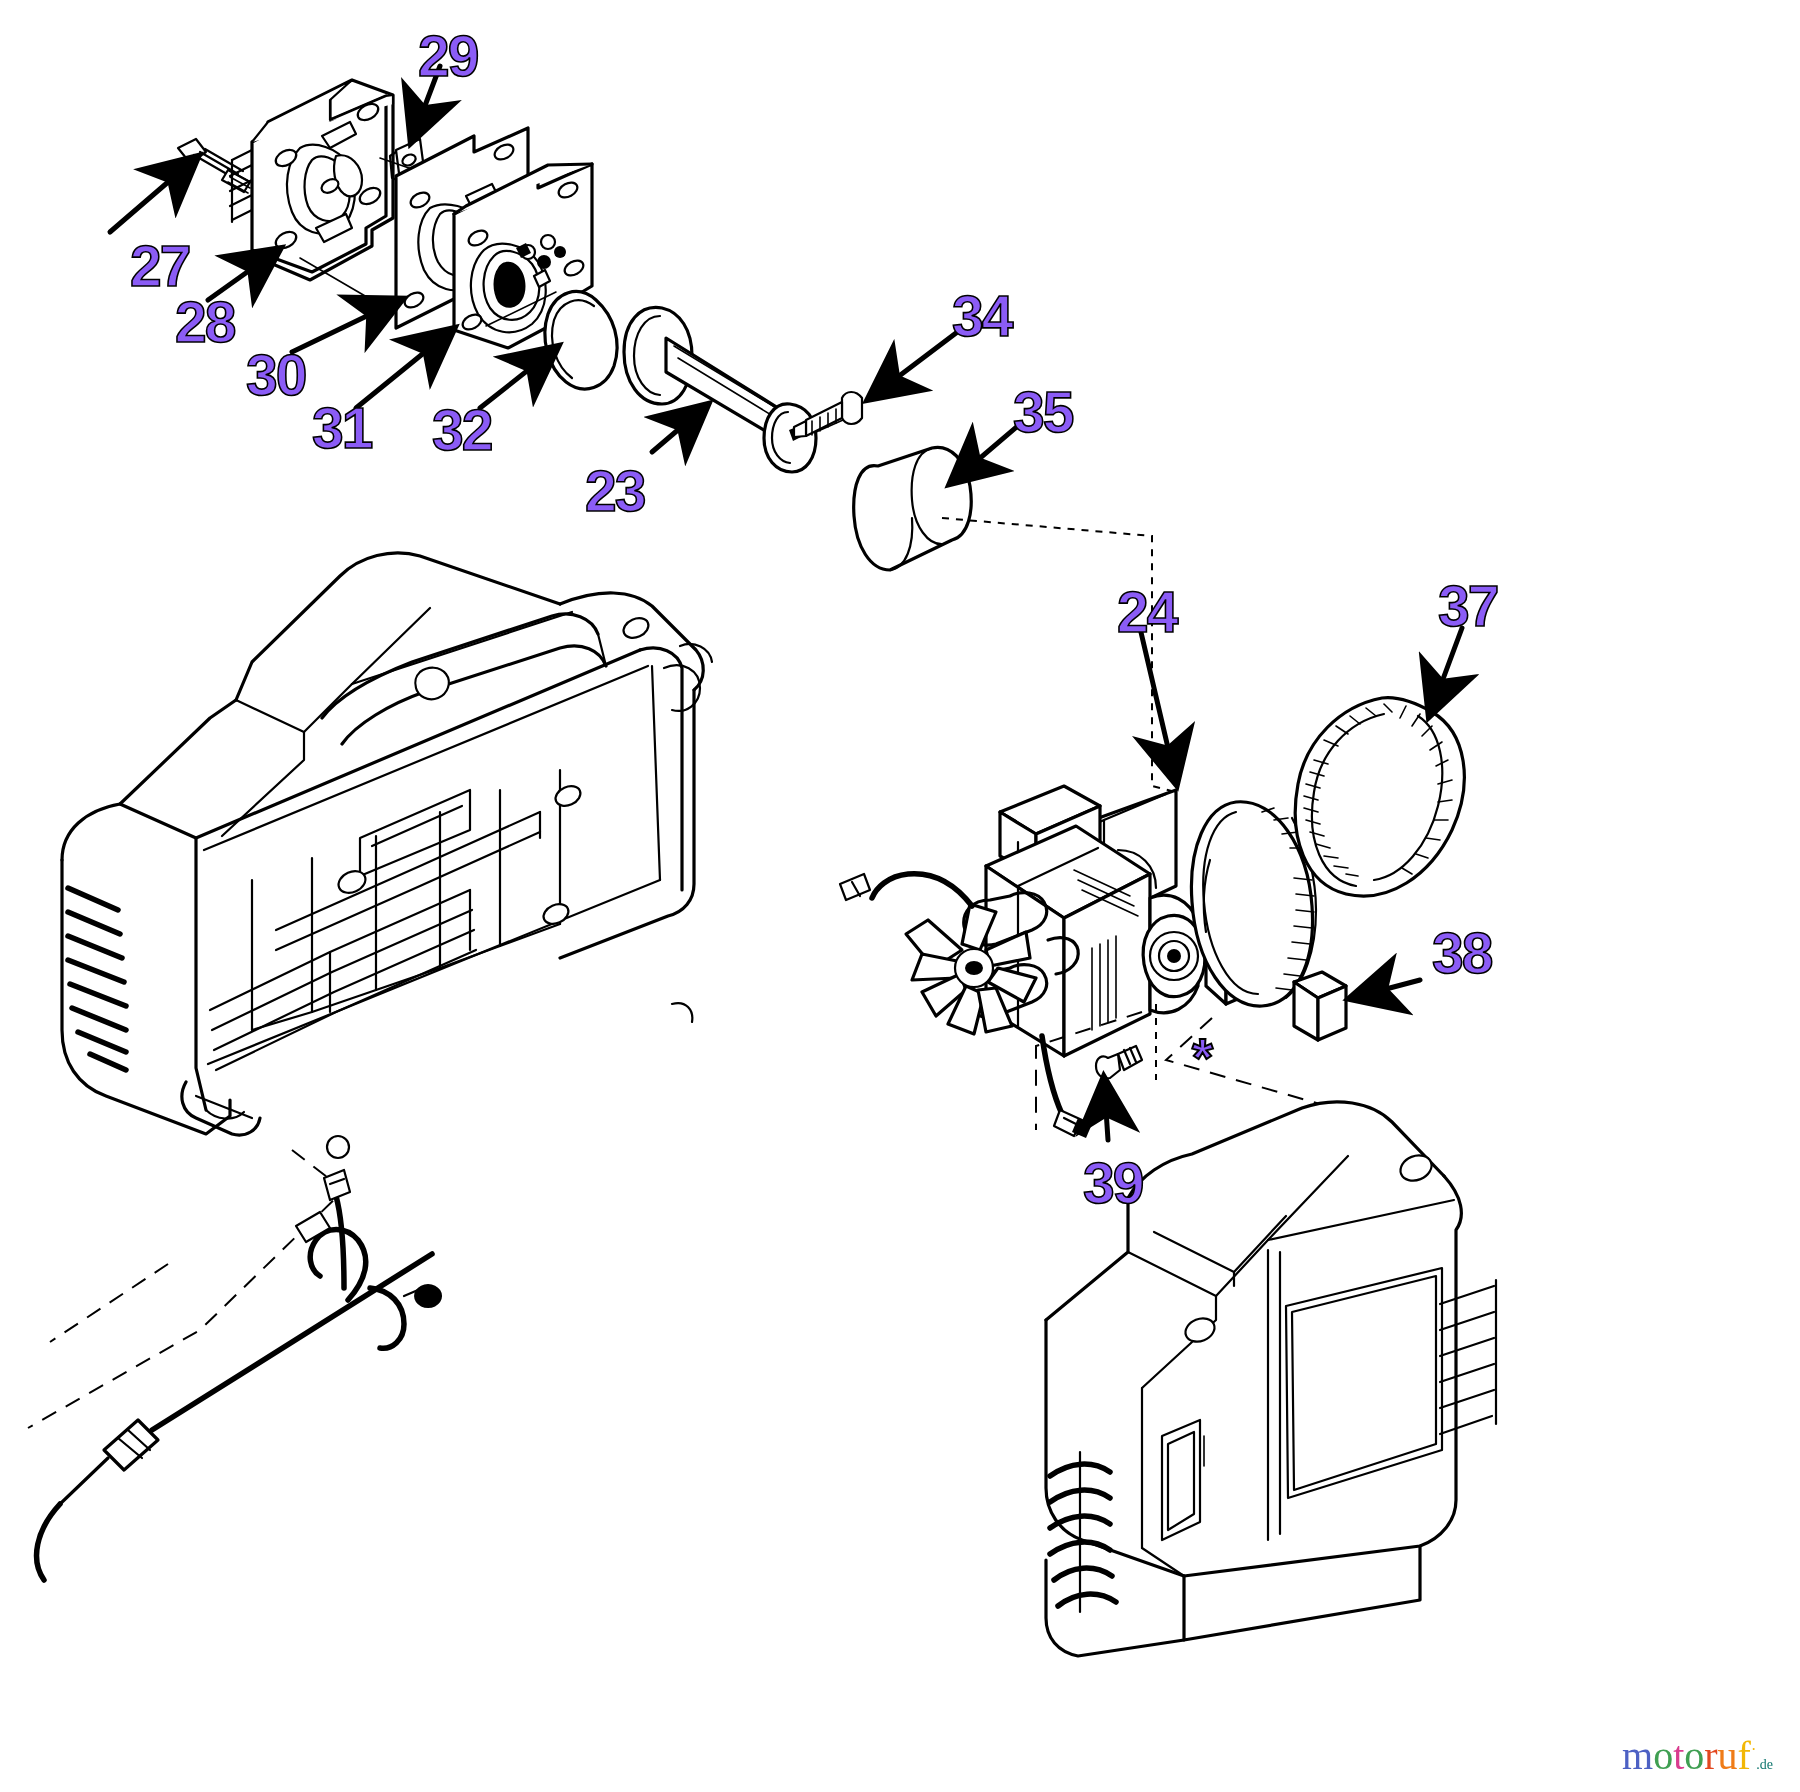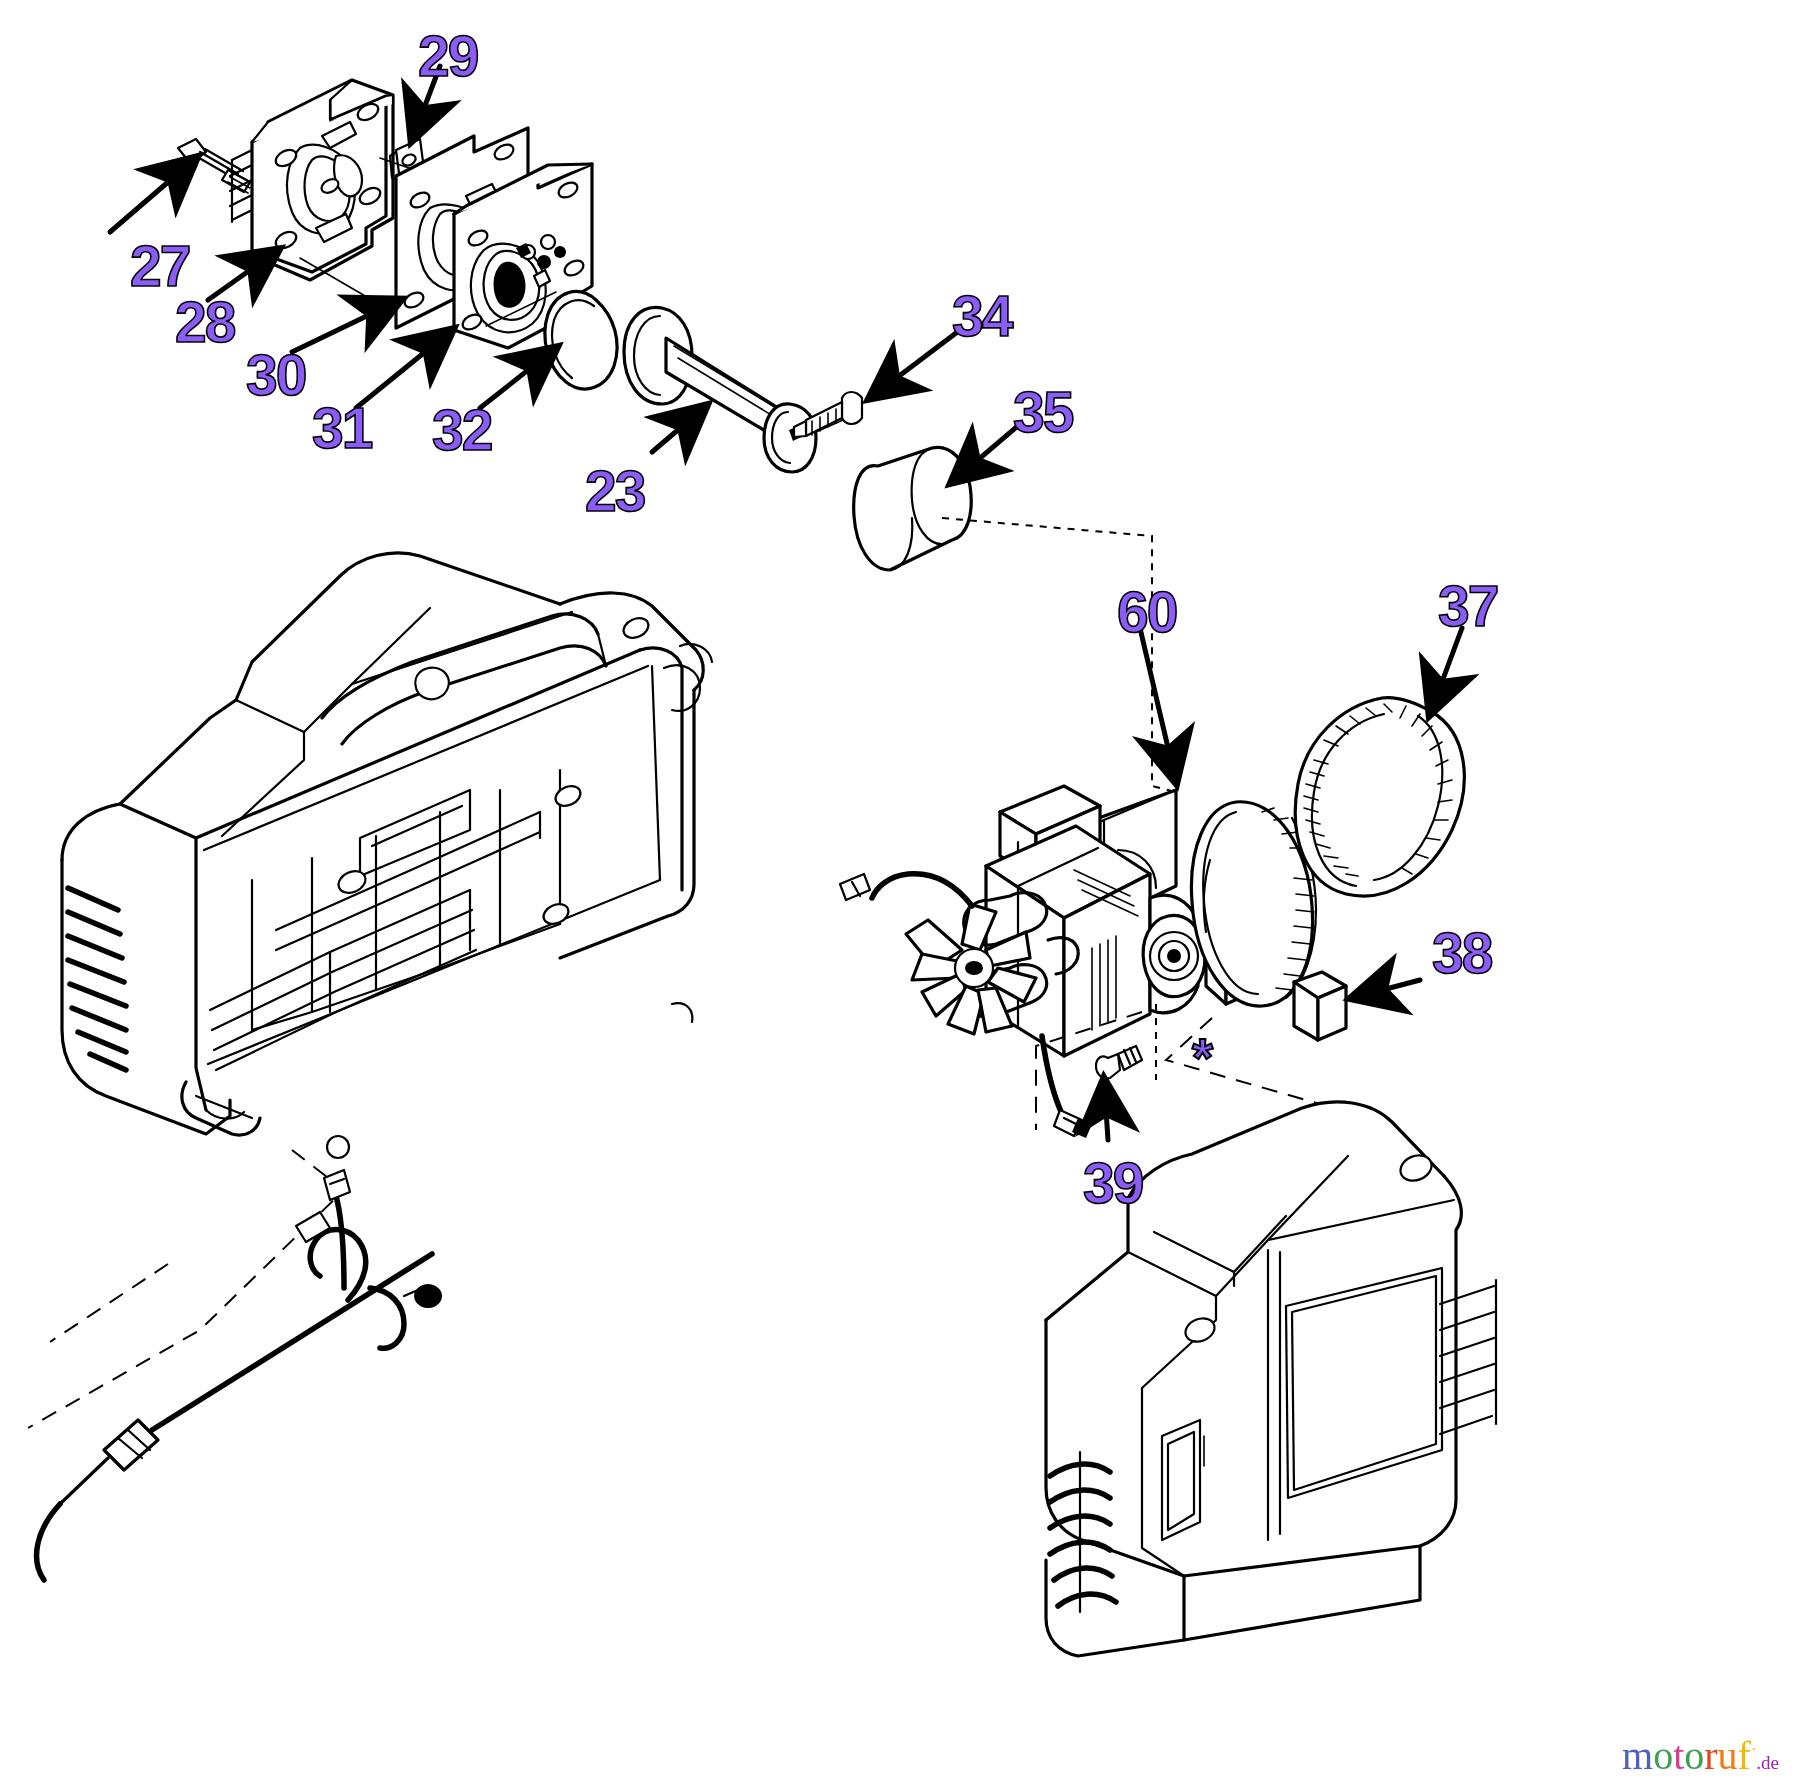--- a/index.html
+++ b/index.html
@@ -25,21 +25,21 @@
   }
   .wm{
     position:absolute;
     left:1622px;top:1736px;
     font-family:"Liberation Serif", serif;
     font-size:40px;
     line-height:1;
     white-space:nowrap;
     user-select:none;
   }
-  .wm .d{font-size:19px;color:#a21caf;vertical-align:baseline;}
+  .wm .d{font-size:14px;color:#0f766e;vertical-align:baseline;}
   .wm .dot{font-size:16px;vertical-align:super;}
 </style>
 </head>
 <body>
 
 <div id="stage">
 
   <svg id="art" viewBox="0 0 1800 1792" xmlns="http://www.w3.org/2000/svg">
     <defs>
       <style>
@@ -449,21 +449,21 @@
 
   <div class="callout" style="left:95px;top:238px;margin-left:35px;">27</div>
   <div class="callout" style="left:175px;top:294px;">28</div>
   <div class="callout" style="left:418px;top:28px;">29</div>
   <div class="callout" style="left:246px;top:347px;">30</div>
   <div class="callout" style="left:312px;top:400px;">31</div>
   <div class="callout" style="left:432px;top:402px;">32</div>
   <div class="callout" style="left:585px;top:463px;">23</div>
   <div class="callout" style="left:952px;top:288px;">34</div>
   <div class="callout" style="left:1013px;top:384px;">35</div>
-  <div class="callout" style="left:1117px;top:584px;">60</div>
+  <div class="callout" style="left:1117px;top:584px;">24</div>
   <div class="callout" style="left:1438px;top:578px;">37</div>
   <div class="callout" style="left:1432px;top:925px;">38</div>
   <div class="callout" style="left:1083px;top:1155px;">39</div>
 
   <div class="callout" style="left:1192px;top:1030px;font-size:54px;-webkit-text-stroke:2px #000;">*</div>
 
   <div class="wm">
     <span style="color:#4d61c4">m</span><span style="color:#3f9f52">o</span><span style="color:#d93c8f">t</span><span style="color:#3f9f52">o</span><span style="color:#e2471f">r</span><span style="color:#ef7c18">u</span><span style="color:#f2b705">f</span><span class="dot" style="color:#f2b705">·</span><span class="d">.de</span>
   </div>
 

